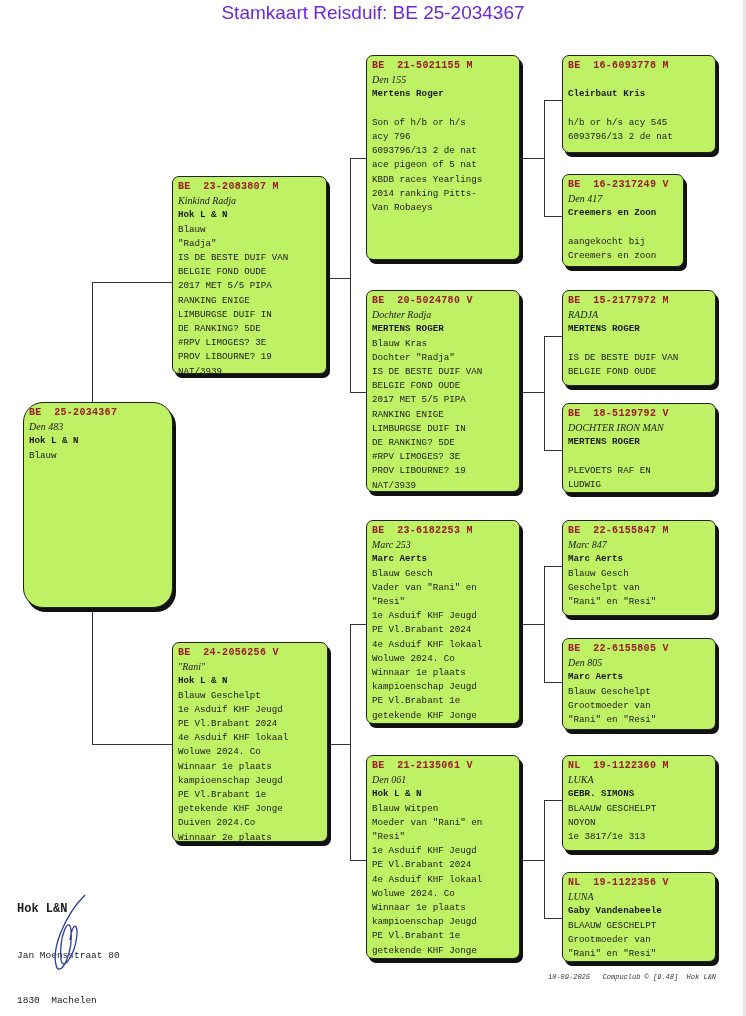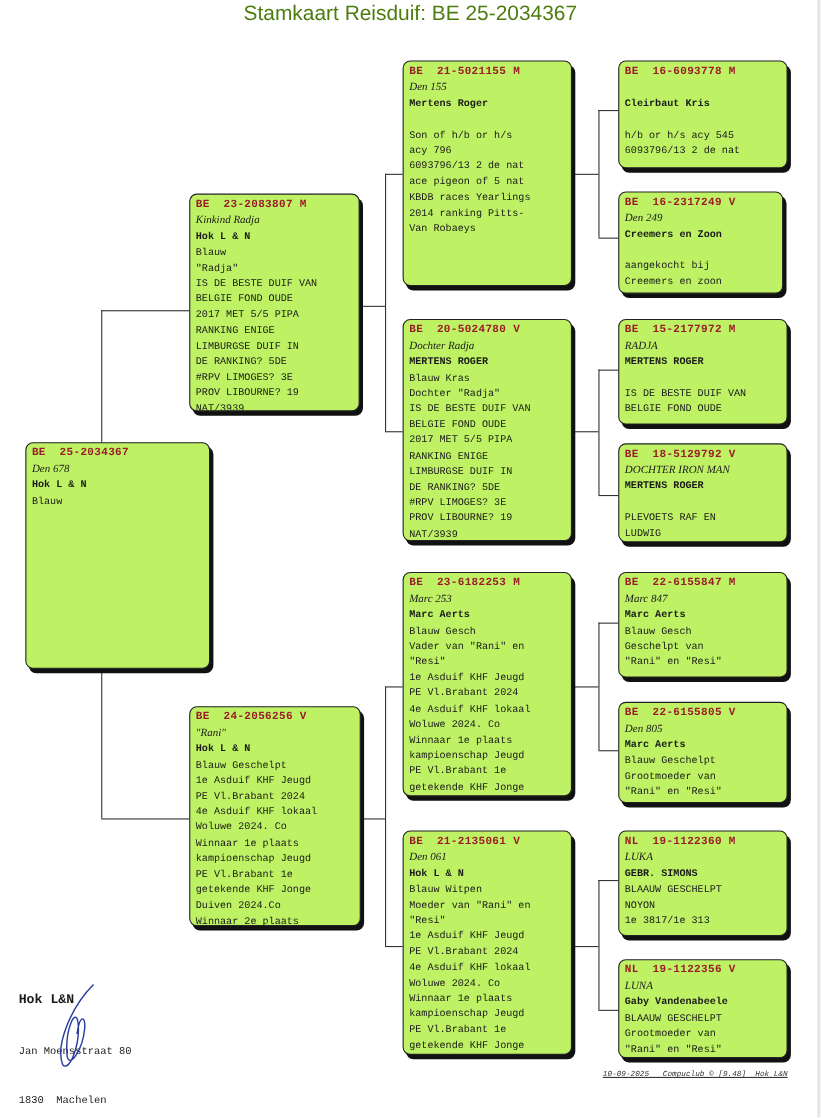--- a/index.html
+++ b/index.html
@@ -6,21 +6,21 @@
   body {
     width: 746px; height: 1016px; position: relative; overflow: hidden;
     background: #ffffff;
     font-family: "Liberation Mono", "DejaVu Sans Mono", monospace;
     color: #1a1a1a;
   }
   .edge-r { position: absolute; right: 0; top: 0; width: 3px; height: 1016px; background: #e6e6e6; }
   .title {
     position: absolute; left: 0; top: 2px; width: 746px; text-align: center;
     font-family: "Liberation Sans", "DejaVu Sans", sans-serif;
-    font-size: 19px; color: #4d7c0f;
+    font-size: 19px; color: #6d28d9;
   }
   .card {
     position: absolute; box-sizing: border-box;
     background: #bef264; border: 1px solid #222; border-radius: 7px;
     box-shadow: 3px 4px 0 #111;
     padding: 3px 4px 3px 5px;
     font-size: 9.2px; line-height: 14.2px; white-space: pre; overflow: hidden;
   }
   .ring { color: #9a1c28; font-weight: bold; font-size: 10px; letter-spacing: 0.3px; }
   .name { font-style: italic; font-family: "Liberation Serif", "DejaVu Serif", serif; font-size: 10px; }
@@ -29,21 +29,21 @@
   .line { position: absolute; background: #333; }
   .h { height: 1px; }
   .v { width: 1px; }
   .footer {
     position: absolute; left: 17px; top: 870px;
     font-size: 9.5px; line-height: 15px; white-space: pre;
   }
   .footer .hok { font-weight: bold; font-size: 12px; line-height: 18px; }
   .stamp {
     position: absolute; left: 548px; top: 973px;
-    font-size: 7px; font-style: italic; color: #333; white-space: pre; text-decoration: underline;
+    font-size: 7px; font-style: italic; color: #333; white-space: pre;
   }
   .sig { position: absolute; left: 45px; top: 890px; }
 </style>
 </head>
 <body>
 
 <div class="edge-r"></div>
 <div class="title">Stamkaart Reisduif: BE  25-2034367</div>
 
 <div class="line v" style="left:92px;top:282px;height:120px;"></div>
@@ -74,29 +74,29 @@
 <div class="line h" style="left:522px;top:624px;width:22px;"></div>
 <div class="line v" style="left:544px;top:566px;height:116px;"></div>
 <div class="line h" style="left:544px;top:566px;width:18px;"></div>
 <div class="line h" style="left:544px;top:682px;width:18px;"></div>
 
 <div class="line h" style="left:522px;top:860px;width:22px;"></div>
 <div class="line v" style="left:544px;top:800px;height:118px;"></div>
 <div class="line h" style="left:544px;top:800px;width:18px;"></div>
 <div class="line h" style="left:544px;top:918px;width:18px;"></div>
 
-<div class="card" style="left:23px;top:402px;width:168px;height:206px;"><span class="ln ring">BE  25-2034367</span><span class="ln name">Den 678</span><span class="ln owner">Hok L &amp; N</span><span class="ln">Blauw</span></div>
+<div class="card" style="left:23px;top:402px;width:150px;height:206px;border-radius:20px;"><span class="ln ring">BE  25-2034367</span><span class="ln name">Den 483</span><span class="ln owner">Hok L &amp; N</span><span class="ln">Blauw</span></div>
 <div class="card" style="left:172px;top:176px;width:155px;height:198px;"><span class="ln ring">BE  23-2083807 M</span><span class="ln name">Kinkind Radja</span><span class="ln owner">Hok L &amp; N</span><span class="ln">Blauw</span><span class="ln">"Radja"</span><span class="ln">IS DE BESTE DUIF VAN</span><span class="ln">BELGIE FOND OUDE</span><span class="ln">2017 MET 5/5 PIPA</span><span class="ln">RANKING ENIGE</span><span class="ln">LIMBURGSE DUIF IN</span><span class="ln">DE RANKING? 5DE</span><span class="ln">#RPV LIMOGES? 3E</span><span class="ln">PROV LIBOURNE? 19</span><span class="ln">NAT/3939</span></div>
 <div class="card" style="left:172px;top:642px;width:156px;height:200px;"><span class="ln ring">BE  24-2056256 V</span><span class="ln name">"Rani"</span><span class="ln owner">Hok L &amp; N</span><span class="ln">Blauw Geschelpt</span><span class="ln">1e Asduif KHF Jeugd</span><span class="ln">PE Vl.Brabant 2024</span><span class="ln">4e Asduif KHF lokaal</span><span class="ln">Woluwe 2024. Co</span><span class="ln">Winnaar 1e plaats</span><span class="ln">kampioenschap Jeugd</span><span class="ln">PE Vl.Brabant 1e</span><span class="ln">getekende KHF Jonge</span><span class="ln">Duiven 2024.Co</span><span class="ln">Winnaar 2e plaats</span></div>
 <div class="card" style="left:366px;top:55px;width:154px;height:205px;"><span class="ln ring">BE  21-5021155 M</span><span class="ln name">Den 155</span><span class="ln owner">Mertens Roger</span><span class="ln"></span><span class="ln">Son of h/b or h/s</span><span class="ln">acy 796</span><span class="ln">6093796/13 2 de nat</span><span class="ln">ace pigeon of 5 nat</span><span class="ln">KBDB races Yearlings</span><span class="ln">2014 ranking Pitts-</span><span class="ln">Van Robaeys</span></div>
 <div class="card" style="left:366px;top:290px;width:154px;height:202px;"><span class="ln ring">BE  20-5024780 V</span><span class="ln name">Dochter Radja</span><span class="ln owner">MERTENS ROGER</span><span class="ln">Blauw Kras</span><span class="ln">Dochter "Radja"</span><span class="ln">IS DE BESTE DUIF VAN</span><span class="ln">BELGIE FOND OUDE</span><span class="ln">2017 MET 5/5 PIPA</span><span class="ln">RANKING ENIGE</span><span class="ln">LIMBURGSE DUIF IN</span><span class="ln">DE RANKING? 5DE</span><span class="ln">#RPV LIMOGES? 3E</span><span class="ln">PROV LIBOURNE? 19</span><span class="ln">NAT/3939</span></div>
 <div class="card" style="left:366px;top:520px;width:154px;height:204px;"><span class="ln ring">BE  23-6182253 M</span><span class="ln name">Marc 253</span><span class="ln owner">Marc Aerts</span><span class="ln">Blauw Gesch</span><span class="ln">Vader van "Rani" en</span><span class="ln">"Resi"</span><span class="ln">1e Asduif KHF Jeugd</span><span class="ln">PE Vl.Brabant 2024</span><span class="ln">4e Asduif KHF lokaal</span><span class="ln">Woluwe 2024. Co</span><span class="ln">Winnaar 1e plaats</span><span class="ln">kampioenschap Jeugd</span><span class="ln">PE Vl.Brabant 1e</span><span class="ln">getekende KHF Jonge</span></div>
 <div class="card" style="left:366px;top:755px;width:154px;height:204px;"><span class="ln ring">BE  21-2135061 V</span><span class="ln name">Den 061</span><span class="ln owner">Hok L &amp; N</span><span class="ln">Blauw Witpen</span><span class="ln">Moeder van "Rani" en</span><span class="ln">"Resi"</span><span class="ln">1e Asduif KHF Jeugd</span><span class="ln">PE Vl.Brabant 2024</span><span class="ln">4e Asduif KHF lokaal</span><span class="ln">Woluwe 2024. Co</span><span class="ln">Winnaar 1e plaats</span><span class="ln">kampioenschap Jeugd</span><span class="ln">PE Vl.Brabant 1e</span><span class="ln">getekende KHF Jonge</span></div>
 <div class="card" style="left:562px;top:55px;width:154px;height:98px;"><span class="ln ring">BE  16-6093778 M</span><span class="ln name"></span><span class="ln owner">Cleirbaut Kris</span><span class="ln"></span><span class="ln">h/b or h/s acy 545</span><span class="ln">6093796/13 2 de nat</span></div>
-<div class="card" style="left:562px;top:174px;width:150px;height:93px;"><span class="ln ring">BE  16-2317249 V</span><span class="ln name">Den 249</span><span class="ln owner">Creemers en Zoon</span><span class="ln"></span><span class="ln">aangekocht bij</span><span class="ln">Creemers en zoon</span></div>
+<div class="card" style="left:562px;top:174px;width:122px;height:93px;"><span class="ln ring">BE  16-2317249 V</span><span class="ln name">Den 417</span><span class="ln owner">Creemers en Zoon</span><span class="ln"></span><span class="ln">aangekocht bij</span><span class="ln">Creemers en zoon</span></div>
 <div class="card" style="left:562px;top:290px;width:154px;height:96px;"><span class="ln ring">BE  15-2177972 M</span><span class="ln name">RADJA</span><span class="ln owner">MERTENS ROGER</span><span class="ln"></span><span class="ln">IS DE BESTE DUIF VAN</span><span class="ln">BELGIE FOND OUDE</span></div>
 <div class="card" style="left:562px;top:403px;width:154px;height:90px;"><span class="ln ring">BE  18-5129792 V</span><span class="ln name">DOCHTER IRON MAN</span><span class="ln owner">MERTENS ROGER</span><span class="ln"></span><span class="ln">PLEVOETS RAF EN</span><span class="ln">LUDWIG</span></div>
 <div class="card" style="left:562px;top:520px;width:154px;height:96px;"><span class="ln ring">BE  22-6155847 M</span><span class="ln name">Marc 847</span><span class="ln owner">Marc Aerts</span><span class="ln">Blauw Gesch</span><span class="ln">Geschelpt van</span><span class="ln">"Rani" en "Resi"</span></div>
 <div class="card" style="left:562px;top:638px;width:154px;height:92px;"><span class="ln ring">BE  22-6155805 V</span><span class="ln name">Den 805</span><span class="ln owner">Marc Aerts</span><span class="ln">Blauw Geschelpt</span><span class="ln">Grootmoeder van</span><span class="ln">"Rani" en "Resi"</span></div>
 <div class="card" style="left:562px;top:755px;width:154px;height:96px;"><span class="ln ring">NL  19-1122360 M</span><span class="ln name">LUKA</span><span class="ln owner">GEBR. SIMONS</span><span class="ln">BLAAUW GESCHELPT</span><span class="ln">NOYON</span><span class="ln">1e 3817/1e 313</span></div>
 <div class="card" style="left:562px;top:872px;width:154px;height:90px;"><span class="ln ring">NL  19-1122356 V</span><span class="ln name">LUNA</span><span class="ln owner">Gaby Vandenabeele</span><span class="ln">BLAAUW GESCHELPT</span><span class="ln">Grootmoeder van</span><span class="ln">"Rani" en "Resi"</span></div>
 
 <div class="footer">
   <span class="hok" style="display:block">Hok L&amp;N</span>
   <span style="display:block">Jan Moensstraat 80</span>

